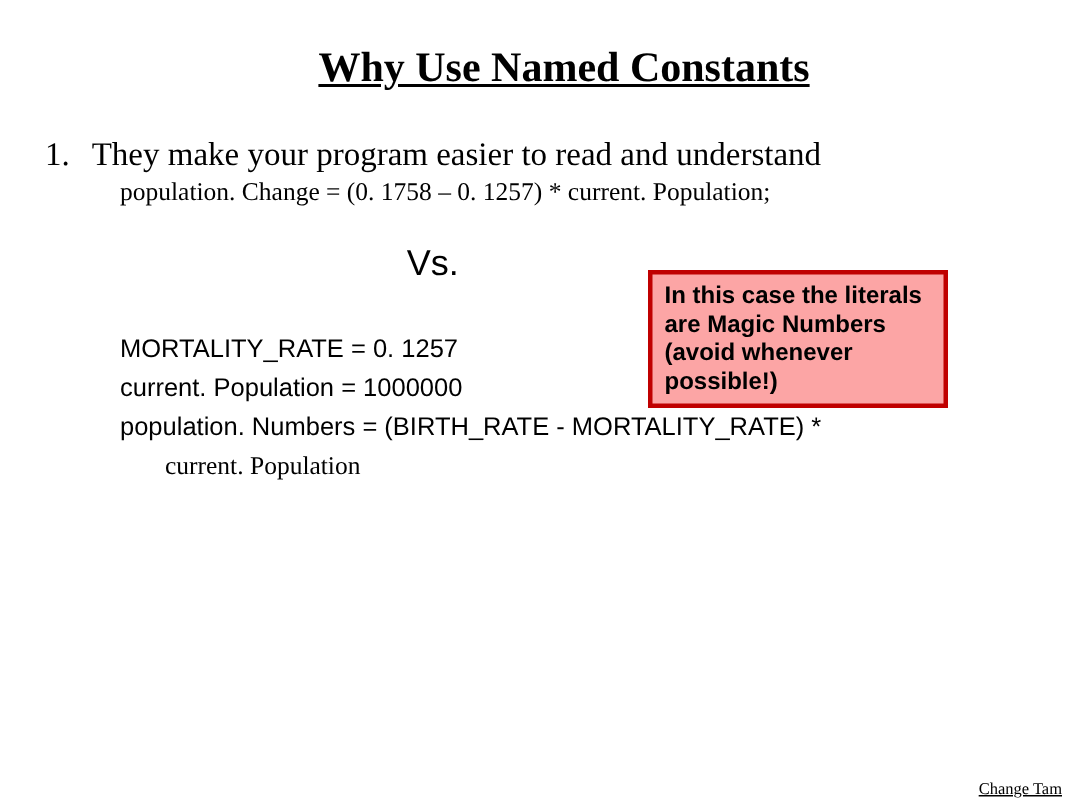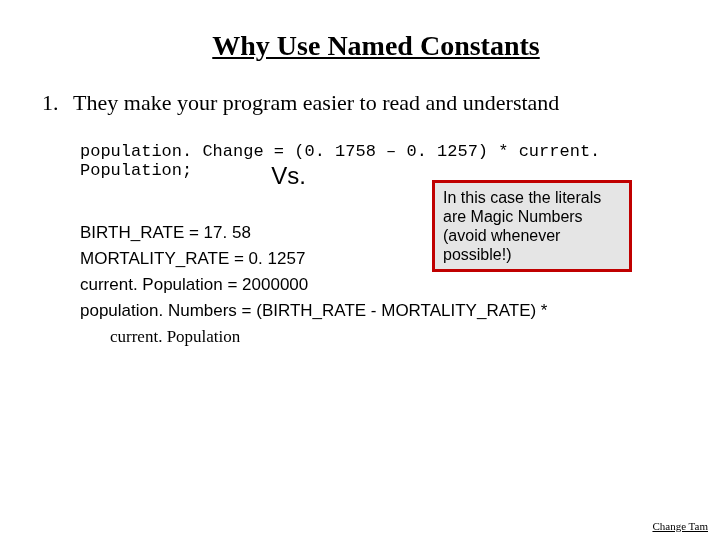--- a/index.html
+++ b/index.html
@@ -27,35 +27,34 @@
     font-weight: bold;
     text-decoration: underline;
     padding-left: 16px;
   }
   .bullet {
     position: absolute;
     top: 90px;
     left: 30px;
     right: 30px;
     font-size: 22px;
-    margin-left: 12px;
   }
   .bullet-num {
     display: inline-block;
     width: 26px;
     vertical-align: top;
   }
   .bullet-text {
     display: inline;
   }
   .code1 {
     position: absolute;
-    top: 142px;
+    top: 118px;
     left: 80px;
-    font-family: Liberation Mono, monospace;
+    font-family: Liberation Serif, serif;
     font-size: 17px;
   }
   .vs {
     position: absolute;
     top: 162px;
     left: 0;
     width: 577px;
     text-align: center;
     font-family: Arial, Helvetica, sans-serif;
     font-size: 24px;
@@ -72,25 +71,25 @@
   .indent {
     padding-left: 30px;
     font-family: Liberation Serif, serif;
   }
   .callout {
     position: absolute;
     top: 180px;
     left: 432px;
     width: 178px;
     border: 3px solid #c00000;
-    background: #e5e5e5;
+    background: #fca5a5;
     padding: 5px 8px;
     font-family: Arial, Helvetica, sans-serif;
     font-size: 16px;
-    font-weight: normal;
+    font-weight: bold;
     line-height: 19px;
   }
   .author {
     position: absolute;
     bottom: 8px;
     right: 12px;
     font-size: 11px;
     text-decoration: underline;
   }
 </style>
@@ -104,23 +103,22 @@
   <div class="bullet">
     <span class="bullet-num">1.</span>
     <span class="bullet-text">They make your program easier to read and understand</span>
   </div>
 
   <div class="code1">population. Change = (0. 1758 – 0. 1257) * current. Population;</div>
 
   <div class="vs">Vs.</div>
 
   <div class="code-block">
-    <div>BIRTH_RATE = 17. 58</div>
     <div>MORTALITY_RATE = 0. 1257</div>
-    <div>current. Population = 2000000</div>
+    <div>current. Population = 1000000</div>
     <div>population. Numbers = (BIRTH_RATE - MORTALITY_RATE) *</div>
     <div class="indent">current. Population</div>
   </div>
 
   <div class="callout">In this case the literals are Magic Numbers (avoid whenever possible!)</div>
 
   <div class="author">Change Tam</div>
 
 </div>
 

